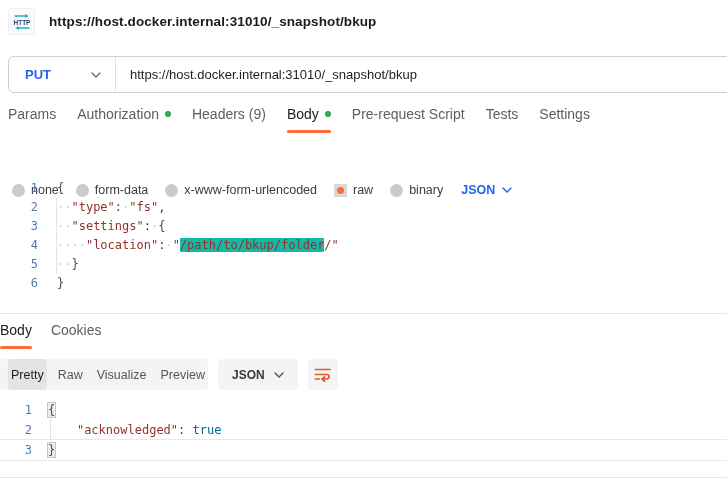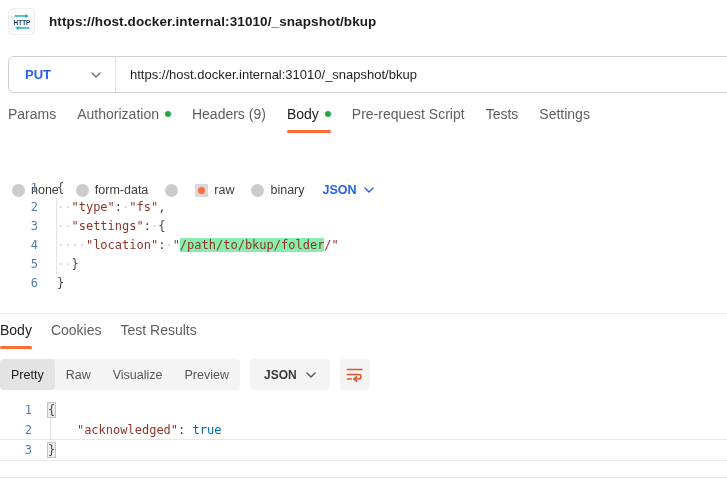--- a/index.html
+++ b/index.html
@@ -64,41 +64,41 @@
   .req-editor .ed-line { height:19px; line-height:19px; }
   .resp-editor .ed-line { height:20px; line-height:20px; }
   .ln { width:38px; text-align:right; color:#547cab; flex:none; }
   .resp-editor .ln { width:32px; }
   .code { padding-left:19px; }
   .resp-editor .code { padding-left:16px; }
   .ws { color:#c7d0da; }
   .st { color:#8f342b; }
   .pc { color:#3d3d3d; }
   .br { color:#4a4a4a; }
-  .sel { background:#86efac; border-radius:1px; color:#8f342b; }
+  .sel { background:#14b8a6; border-radius:1px; color:#8f342b; }
   .bl { color:#0369a1; font-weight:normal; }
   .bx { background:#ededed; outline:1px solid #c4c4c4; color:#4a4a4a; }
   .cur-line { box-shadow:0 1px 0 #e8e8e8, 0 -1px 0 #e8e8e8; }
   .guide { position:absolute; width:1px; background:#dfe4ea; }
   .guide-req { left:56px; top:198px; height:76px; }
   .guide-resp { left:50px; top:413px; height:27px; }
 
   .hdiv { position:absolute; left:0; width:727px; height:1px; background:#e7e7e7; }
   .hdiv-1 { top:313px; }
   .hdiv-2 { top:477px; }
 
   
   .resp-tabs { position:absolute; left:0; top:322px; display:flex; gap:19px; }
   .count-green { color:#29a949; }
 
   
   .view-row { position:absolute; left:0; top:359px; display:flex; align-items:center; gap:10px; }
   .seg-group { display:flex; background:#f4f4f4; border-radius:4px; height:31px; align-items:stretch; }
-  .seg { display:flex; align-items:center; padding:0 11px; font-size:12.5px; color:#565656;
-         border-radius:4px; cursor:pointer; }
+  .seg { display:flex; align-items:center; padding:0 3px; font-size:12.5px; color:#565656;
+         border-radius:4px; cursor:pointer;margin-left:8px; }
   .seg.active { background:#e4e4e4; color:#1d1d1d; }
   .resp-lang-btn { display:flex; align-items:center; gap:9px; background:#f4f4f4; border-radius:4px;
          height:31px; padding:0 14px; font-size:12px; font-weight:700; color:#3a3a3a; cursor:pointer; }
   .resp-lang-btn .chev-gray { color:#565656; }
   .wrap-btn { width:30px; height:31px; background:#f4f4f4; border-radius:4px;
          display:flex; align-items:center; justify-content:center; cursor:pointer; }
 </style>
 </head>
 <body>
 
@@ -156,20 +156,21 @@
   <div class="mode">
     <span class="radio"></span>
     <span>none</span>
   </div>
   <div class="mode">
     <span class="radio"></span>
     <span>form-data</span>
   </div>
   <div class="mode">
     <span class="radio"></span>
+    <span>x-www-form-urlencoded</span>
   </div>
   <div class="mode">
     <span class="radio sel"></span>
     <span>raw</span>
   </div>
   <div class="mode">
     <span class="radio"></span>
     <span>binary</span>
   </div>
   <div class="lang-select">
@@ -209,23 +210,20 @@
 <div class="guide guide-req"></div>
 
 <div class="hdiv hdiv-1"></div>
 
 <div class="resp-tabs">
   <div class="tab active">
     <span>Body</span>
   </div>
   <div class="tab">
     <span>Cookies</span>
-  </div>
-  <div class="tab">
-    <span>Test Results</span>
   </div>
 </div>
 
 <div class="view-row">
   <div class="seg-group">
     <div class="seg active">
         <span>Pretty</span>
       </div>
     <div class="seg">
         <span>Raw</span>

